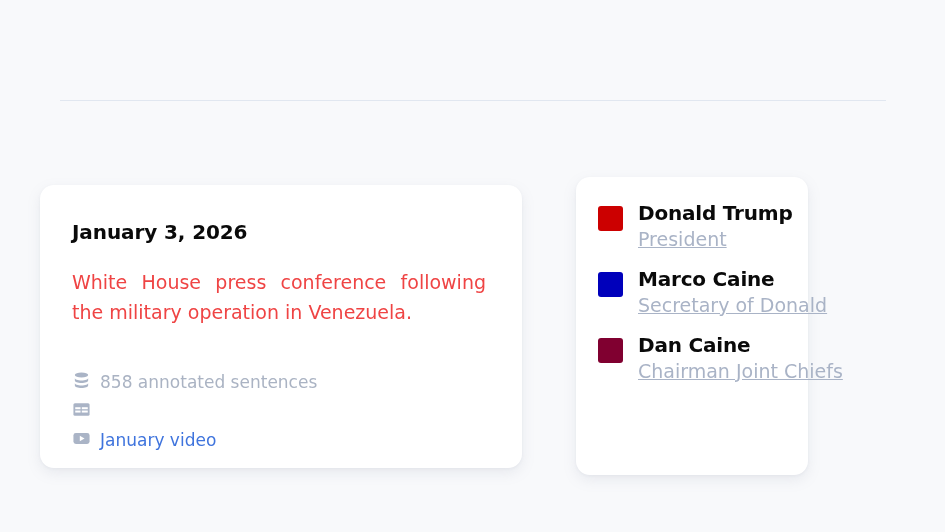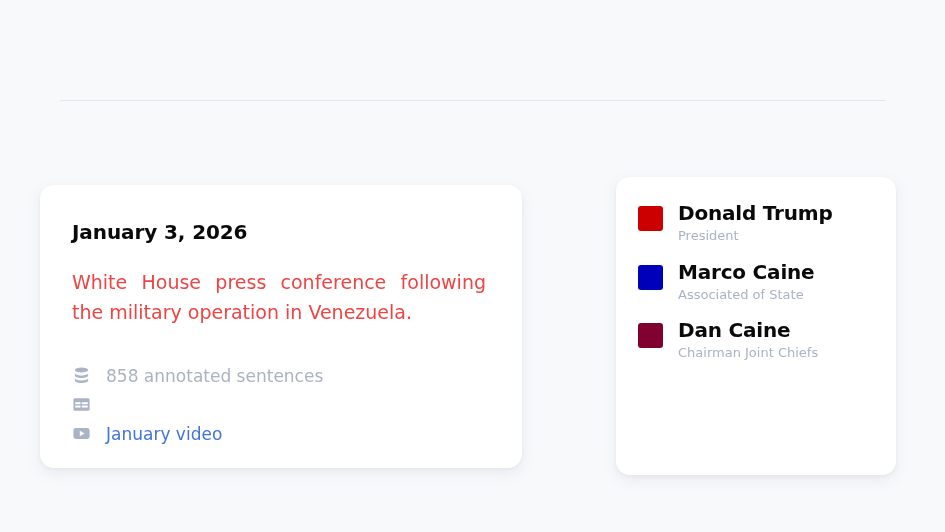--- a/index.html
+++ b/index.html
@@ -56,24 +56,23 @@
     left: 40px;
     top: 185px;
     width: 482px;
     height: 283px;
     padding: 36px 36px 30px 32px;
   }
 
   .speakers-card {
     left: 576px;
     top: 177px;
-    width: 280px;
+    width: 232px;
     height: 298px;
     padding: 24px 22px 22px 22px;
-    margin-left: 40px;
   }
 
   
   .session-date {
     font-size: 20px;
     font-weight: bold;
     color: #0a0a0a;
     letter-spacing: -0.1px;
     line-height: 1.1;
   }
@@ -87,22 +86,22 @@
     text-justify: inter-word;
     max-width: 420px;
   }
 
   .meta-list {
     margin-top: 34px;
   }
 
   .meta-row {
     display: flex;
-    align-items: center;
-    gap: 15px;
+    align-items: flex-end;
+    gap: 9px;
     height: 29px;
     font-size: 17px;
     color: #aab3c3;
   }
 
   .meta-row .meta-text {
     line-height: 1;
     position: relative;
     top: 1px;
   }
@@ -141,24 +140,25 @@
     font-size: 20px;
     font-weight: bold;
     color: #0a0a0a;
     line-height: 1.2;
     letter-spacing: -0.2px;
     white-space: nowrap;
   }
 
   .speaker-role {
     margin-top: 3px;
-    font-size: 13px;
+    font-size: 19px;
     color: #a9b3c6;
     line-height: 1.2;
     white-space: nowrap;
+    text-decoration: underline;
   }
 </style>
 </head>
 <body>
 
 <div class="page">
 
 
   <div class="title-divider"></div>
 
@@ -215,21 +215,21 @@
       <span class="speaker-text">
         <span class="speaker-name">Donald Trump</span>
         <span class="speaker-role" style="display:block">President</span>
       </span>
     </div>
 
     <div class="speaker-row">
       <span class="swatch" style="background: rgb(0, 0, 187);"></span>
       <span class="speaker-text">
         <span class="speaker-name">Marco Caine</span>
-        <span class="speaker-role" style="display:block">Associated of State</span>
+        <span class="speaker-role" style="display:block">Secretary of Donald</span>
       </span>
     </div>
 
 
     <div class="speaker-row">
       <span class="swatch" style="background: rgb(128, 0, 48);"></span>
       <span class="speaker-text">
         <span class="speaker-name">Dan Caine</span>
         <span class="speaker-role" style="display:block">Chairman Joint Chiefs</span>
       </span>

